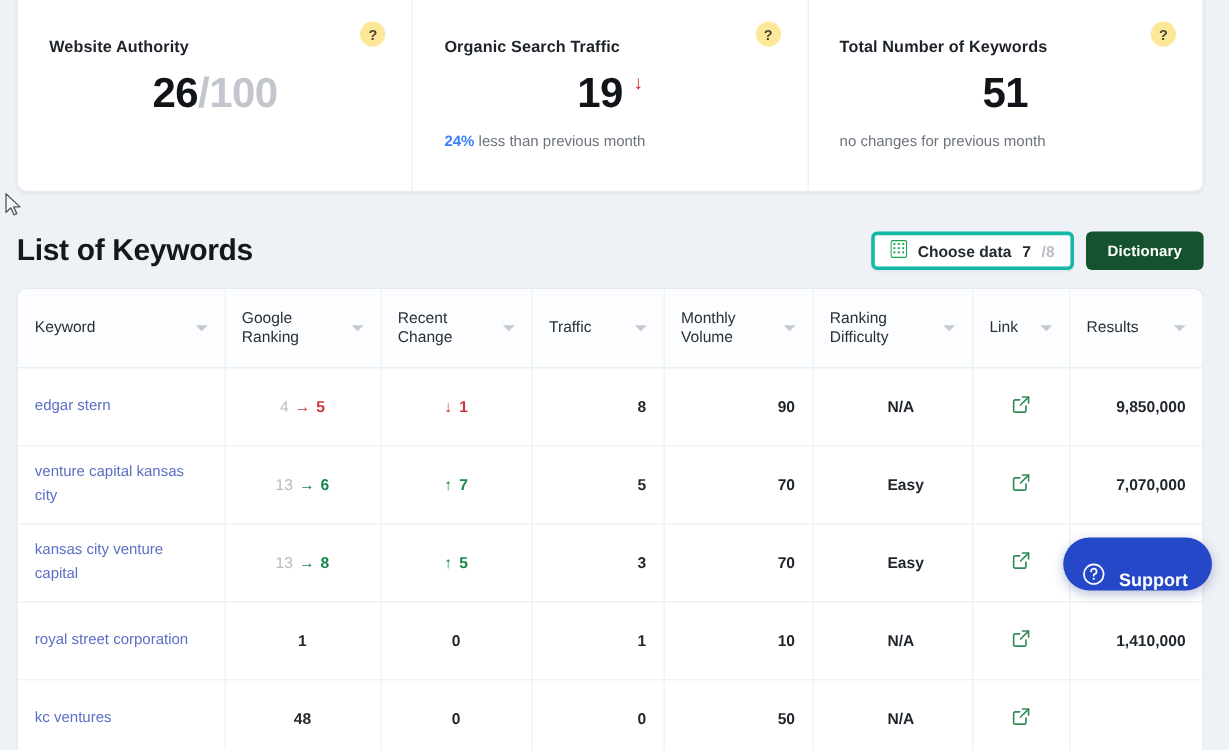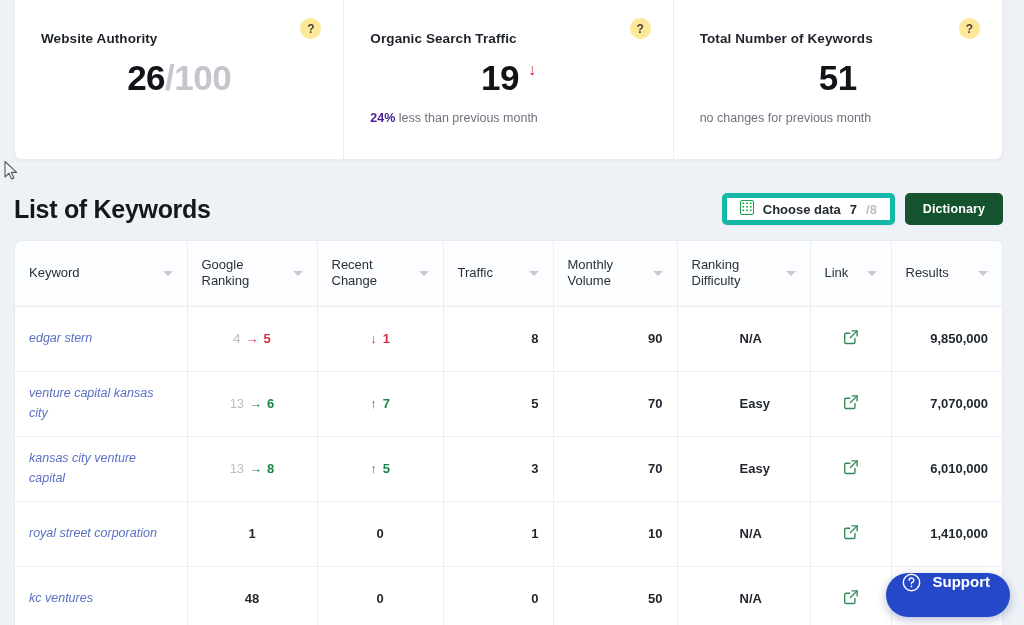--- a/index.html
+++ b/index.html
@@ -2,21 +2,21 @@
 <html><head>
 <meta charset="utf-8">
 <style>
   * { box-sizing: border-box; margin: 0; padding: 0; }
   html, body {
     width: 1024px; height: 625px;
     background: #eef1f5;
     font-family: "Liberation Sans", sans-serif;
     overflow: hidden;
   }
-  #root { position: relative; width: 1024px; height: 625px; background: #eef1f5; }
+  #root { position: relative; width: 1024px; height: 500px; background: #eef1f5; }
 
   
   .metrics-card {
     position: absolute;
     left: 14px; top: -8px;
     width: 989px; height: 168px;
     background: #ffffff;
     border: 1px solid #e9edf2;
     border-radius: 8px;
     box-shadow: 0 1px 3px rgba(20,40,70,.05);
@@ -63,21 +63,21 @@
     font-weight: 700;
   }
   .trend-down { color: #cc2a33; }
   .metric-note {
     position: absolute;
     left: 26px; bottom: 34px;
     font-size: 12.5px;
     color: #6d737d;
     white-space: nowrap;
   }
-  .metric-note .pct { color: #4c1d95; font-weight: 700; text-align: right; }
+  .metric-note .pct { color: #3b82f6; font-weight: 700; text-align: right; }
   .help-badge {
     position: absolute;
     top: 25px; right: 22px;
     width: 21px; height: 21px;
     border-radius: 50%;
     background: #fde89a;
     color: #4a4333;
     font-size: 12px;
     font-weight: 700;
     display: flex; align-items: center; justify-content: center;
@@ -99,21 +99,21 @@
   }
   .head-actions {
     margin-left: auto;
     display: flex; align-items: center; gap: 10px;
   }
   .choose-data {
     display: flex; align-items: center; gap: 9px;
     height: 32px;
     padding: 0 13px;
     background: #fff;
-    border: 5px solid #14b8a6;
+    border: 3px solid #14b8a6;
     border-radius: 5px;
     font-size: 13px;
     font-weight: 700;
     color: #232930;
     cursor: pointer;
     box-shadow: 0 1px 2px rgba(20,40,70,.05);
   }
   .choose-data .cd-total { color: #b9bdc4; font-weight: 700; }
   .grid-icon { display: block; }
   .btn-dictionary {
@@ -195,21 +195,20 @@
   }
   table.kw td:last-child { border-right: none; }
 
   .kw-link {
     color: #5b6fc4;
     font-size: 12.5px;
     line-height: 1.55;
     text-decoration: none;
     cursor: pointer;
     display: block;
-    font-style: italic;
   }
   .cell-right  { text-align: right; }
   .rank-cell { text-align: center; white-space: nowrap; font-weight: 700; font-size: 13px; }
   .rank-old { color: #b9bdc4; font-weight: 400; margin-right: 5px; }
   .rank-arrow { margin-right: 5px; font-weight: 700; }
   .rank-new { font-weight: 700; }
   .pos { color: #17874a; }
   .neg { color: #cf3340; }
   .neu { color: #1f252c; }
   .chg-cell { text-align: center; white-space: nowrap; font-weight: 700; }
@@ -220,21 +219,21 @@
   .ext-icon { display: inline-block; vertical-align: middle; cursor: pointer; }
 
   
   .support-btn {
     position: absolute;
     right: 14px; bottom: 8px;
     height: 44px;
     padding: 0 20px 0 16px;
     background: #2548c8;
     border-radius: 22px;
-    display: flex; align-items: flex-start; gap: 12px;
+    display: flex; align-items: flex-end; gap: 12px;
     color: #fff;
     font-size: 15px;
     font-weight: 700;
     cursor: pointer;
     box-shadow: 0 3px 10px rgba(20,40,120,.3);
   }
 
   
   .cursor { position: absolute; left: 3px; top: 160px; }
 </style>

